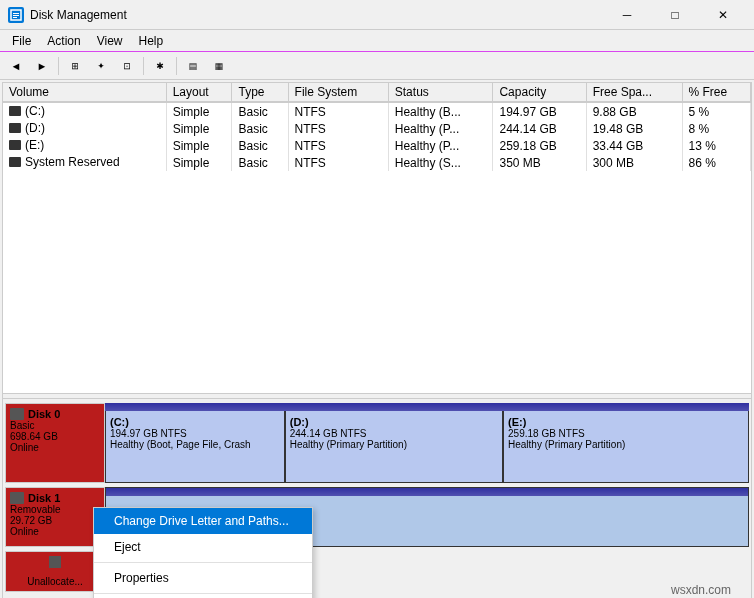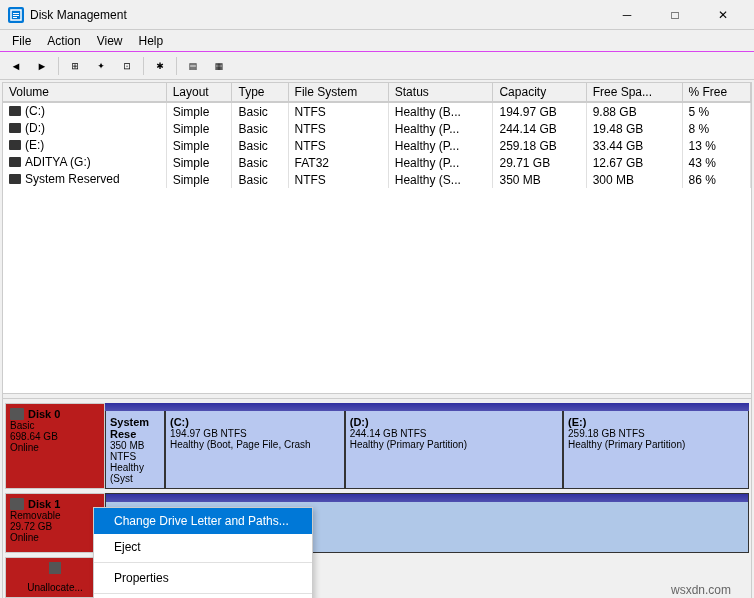--- a/index.html
+++ b/index.html
@@ -350,35 +350,20 @@
     <td>NTFS</td>
     <td>Healthy (P...</td>
     <td>259.18 GB</td>
     <td>33.44 GB</td>
     <td>13 %</td>
   </tr>
           <tr>
     <td>
       <span class="volume-icon">
         <span class="disk-icon"></span>
-        ADITYA (G:)
-      </span>
-    </td>
-    <td>Simple</td>
-    <td>Basic</td>
-    <td>FAT32</td>
-    <td>Healthy (P...</td>
-    <td>29.71 GB</td>
-    <td>12.67 GB</td>
-    <td>43 %</td>
-  </tr>
-          <tr>
-    <td>
-      <span class="volume-icon">
-        <span class="disk-icon"></span>
         System Reserved
       </span>
     </td>
     <td>Simple</td>
     <td>Basic</td>
     <td>NTFS</td>
     <td>Healthy (S...</td>
     <td>350 MB</td>
     <td>300 MB</td>
     <td>86 %</td>
@@ -398,25 +383,20 @@
           Disk 0
         </span>
         <span class="disk-type">Basic</span>
         <span class="disk-size">698.64 GB</span>
         <span class="disk-status">Online</span>
       </div>
       <div class="disk-partitions">
 
         <div style="position:absolute;left:102px;right:2px;top:4px;height:8px;background:linear-gradient(to bottom,#3030a0,#5050b0);z-index:1;"></div>
 
-        <div class="partition ntfs-blue" style="width:5%;min-width:60px;padding-top:12px;">
-          <div class="partition-name">System Rese</div>
-          <div class="partition-size">350 MB NTFS</div>
-          <div class="partition-status">Healthy (Syst</div>
-        </div>
         <div class="partition ntfs-blue" style="width:28%;padding-top:12px;">
           <div class="partition-name">(C:)</div>
           <div class="partition-size">194.97 GB NTFS</div>
           <div class="partition-status">Healthy (Boot, Page File, Crash</div>
         </div>
         <div class="partition ntfs-blue" style="width:34%;padding-top:12px;">
           <div class="partition-name">(D:)</div>
           <div class="partition-size">244.14 GB NTFS</div>
           <div class="partition-status">Healthy (Primary Partition)</div>
         </div>

